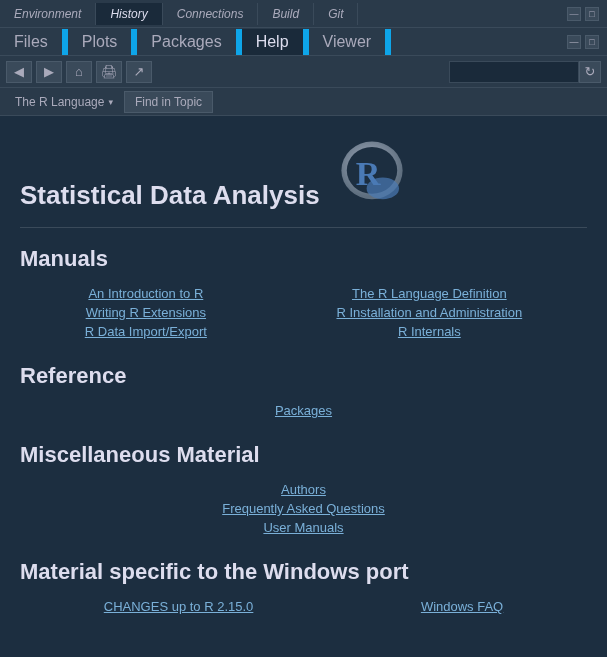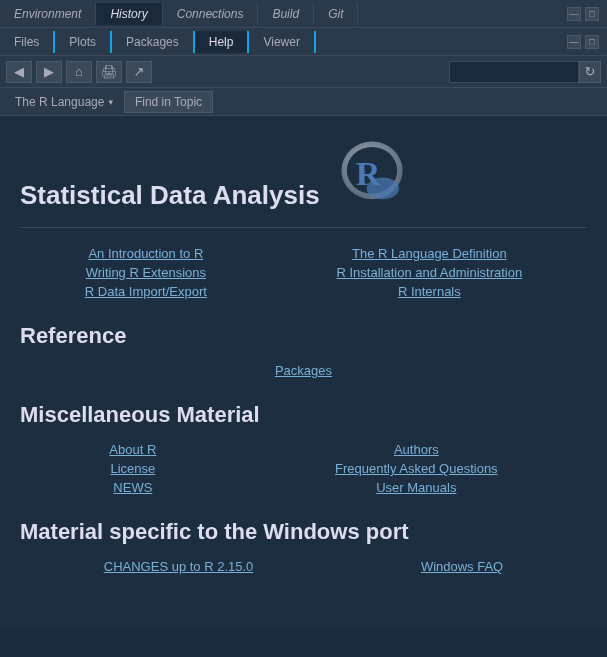--- a/index.html
+++ b/index.html
@@ -43,22 +43,22 @@
       display: flex;
       align-items: center;
       background: #2a3a4a;
       border-bottom: 1px solid #3a4a5a;
       height: 28px;
     }
     .tab-second {
       padding: 4px 14px;
       color: #aab;
       cursor: pointer;
-      font-size: 12px;
-      border-right: 2px solid #0ea5e9;
+      font-size: 16px;
+      border-right: 6px solid #0ea5e9;
     }
     .tab-second.active { background: #1a2a3a; color: #dde; }
     .window-controls-second {
       margin-left: auto;
       display: flex;
       gap: 4px;
       padding-right: 8px;
     }
 
     
@@ -265,20 +265,21 @@
       <ellipse cx="40" cy="36" rx="34" ry="32" fill="url(#rg1)" opacity="0.85"></ellipse>
       <ellipse cx="40" cy="36" rx="28" ry="26" fill="#1c2e40"></ellipse>
       <text x="22" y="52" font-size="38" font-weight="bold" fill="#4a7ab5" font-family="serif">R</text>
       <ellipse cx="52" cy="56" rx="18" ry="12" fill="#4a7ab5" opacity="0.7"></ellipse>
     </svg>
   </div>
 
   <hr class="divider">
 
   <div class="section-block">
+    <div class="section-header">Manuals</div>
     <div class="links-grid">
       <div class="links-col">
         <a class="help-link">An Introduction to R</a>
         <a class="help-link">Writing R Extensions</a>
         <a class="help-link">R Data Import/Export</a>
       </div>
       <div class="links-col">
         <a class="help-link">The R Language Definition</a>
         <a class="help-link">R Installation and Administration</a>
         <a class="help-link">R Internals</a>
@@ -292,25 +293,20 @@
       <div class="links-col">
         <a class="help-link">Packages</a>
       </div>
     </div>
   </div>
 
   <div class="section-block">
     <div class="section-header">Miscellaneous Material</div>
     <div class="links-grid-3">
       <div class="links-col">
-        <a class="help-link">About R</a>
-        <a class="help-link">License</a>
-        <a class="help-link">NEWS</a>
-      </div>
-      <div class="links-col">
         <a class="help-link">Authors</a>
         <a class="help-link">Frequently Asked Questions</a>
         <a class="help-link">User Manuals</a>
       </div>
     </div>
   </div>
 
   <div class="section-block">
     <div class="section-header">Material specific to the Windows port</div>
     <div class="links-grid">

